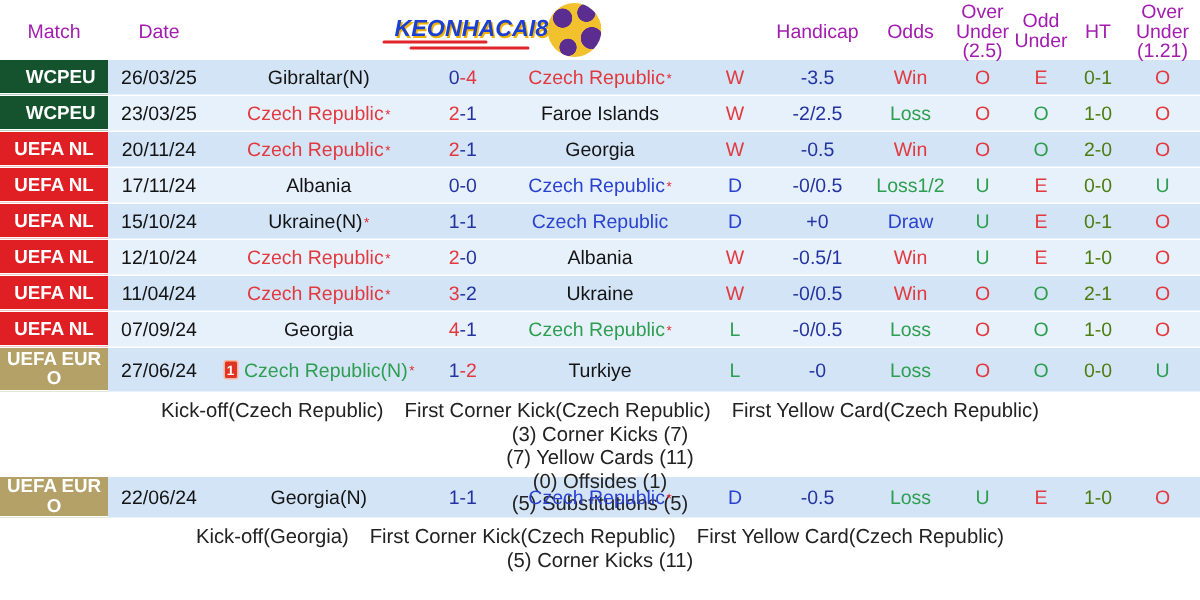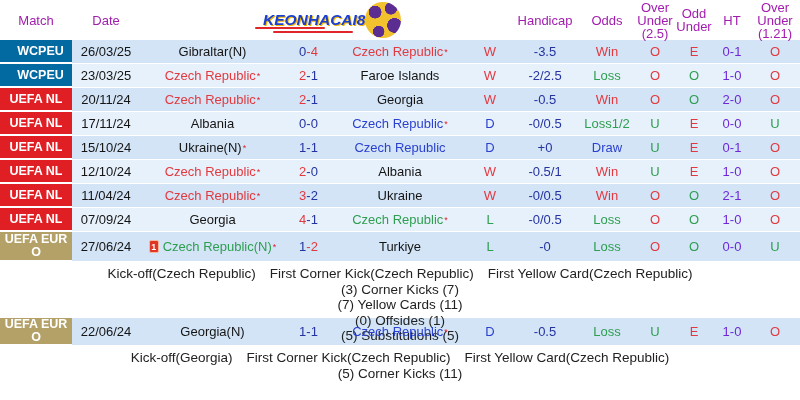--- a/index.html
+++ b/index.html
@@ -31,30 +31,30 @@
   .thead { display:flex; height:40px; position:relative; background:#fff; }
   .thead .cell { font-weight:normal; color:#a21caf; line-height:13px; font-size:13px; }
   
   .row { display:flex; border-bottom:1px solid #fff; }
   .row.dark  { background:#d2e4f6; }
   .row.light { background:#e7f1fb; }
   .badge {
     color:#fff; font-weight:bold; font-size:12.5px; line-height:13px;
     padding:0 3px; border-bottom:1px solid #fff;
   }
-  .badge-wcpeu { background:#0369a1;padding-left:12px; }
+  .badge-wcpeu { background:#14532d;padding-left:12px; }
   .badge-nl    { background:#e01f25;text-align:right; }
   .badge-euro  { background:#b4a167; }
 
   .t-red   { color:#e2393f; }
   .t-blue  { color:#2b41cf; }
   .t-green { color:#2e9e50; }
   .t-navy  { color:#2433a0; }
   .t-black { color:#141414; }
-  .c-ht    { color:#6d28d9; }
+  .c-ht    { color:#4d7c0f; }
   .star { color:#e2222a; font-size:9px; vertical-align:top; line-height:10px; margin-left:1px; }
   .redcard {
     display:inline-flex; align-items:center; justify-content:center;
     width:10px; height:13px; margin-right:4px; border-radius:2px;
     background:#e03522; color:#fff; font-size:9px; font-weight:bold;
     border:1px solid #f4b8a0;
   }
   
   .stats { text-align:center; color:#222; font-size:13.5px; background:#fff; }
   .stats .firsts span { margin:0 7px; }

